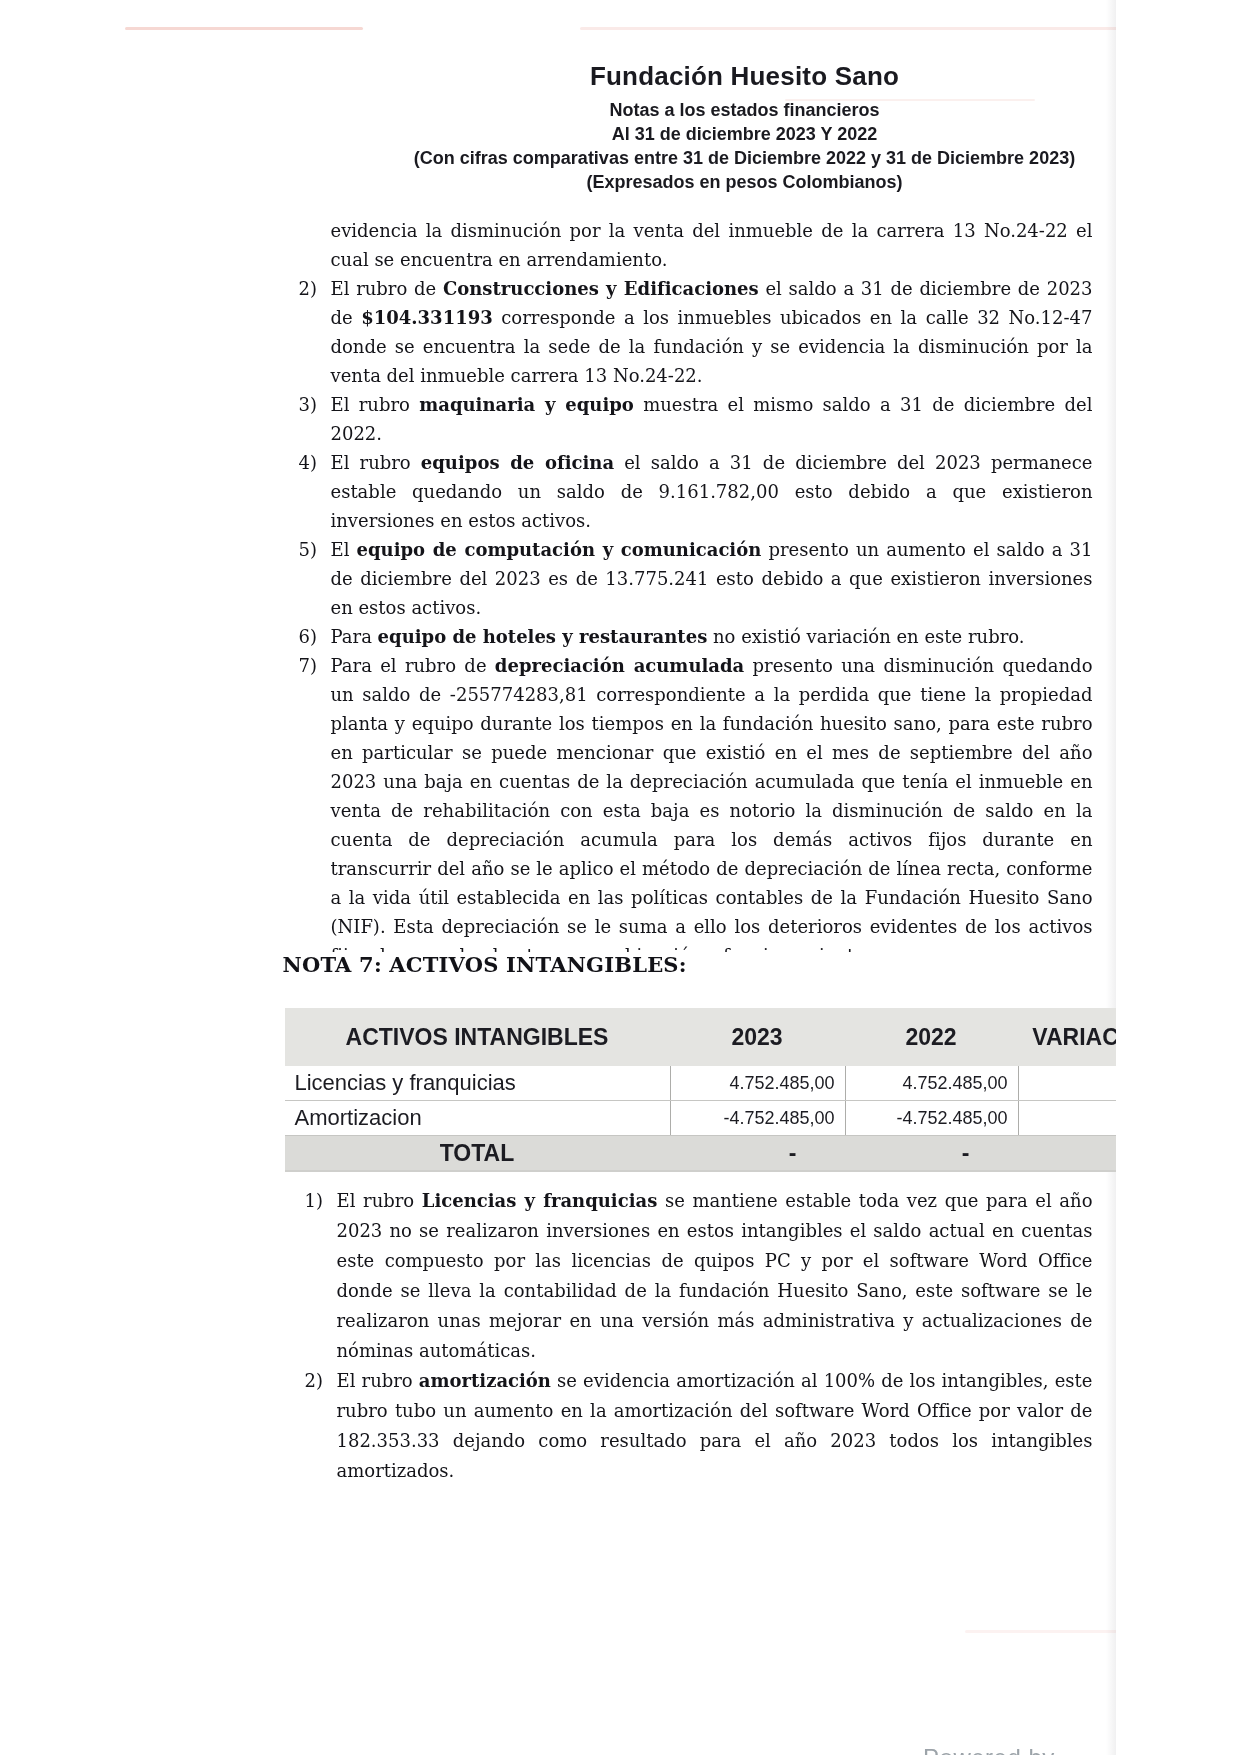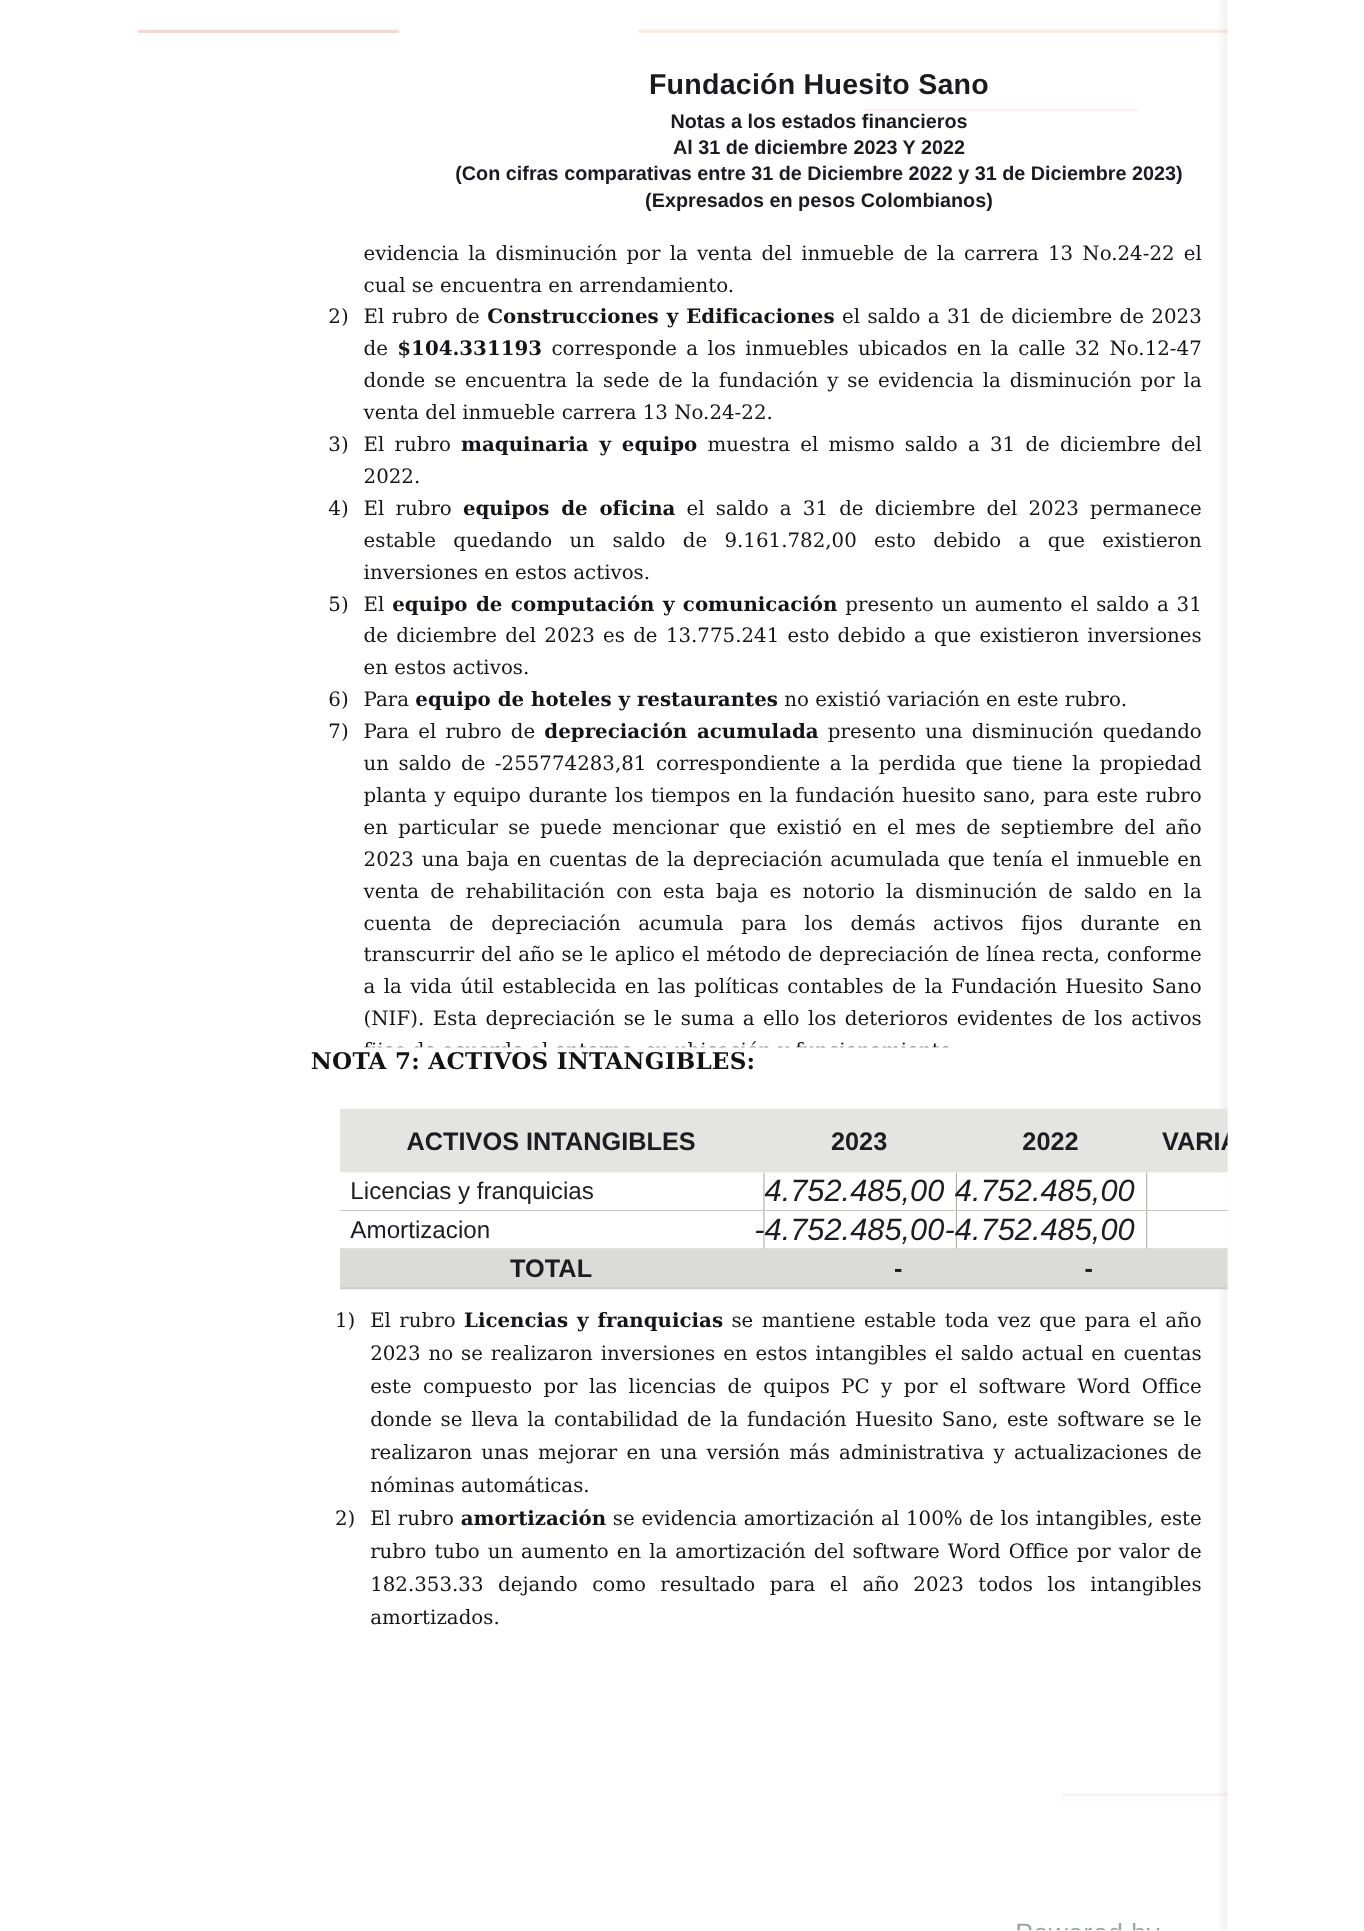--- a/index.html
+++ b/index.html
@@ -39,30 +39,30 @@
   .litxt{display:block;text-align:justify;}
   b{font-weight:bold;}
   
   #nota7-heading{
     position:absolute;left:158px;top:952px;
     font-family:"DejaVu Serif",serif;font-weight:bold;font-size:21px;color:#121217;
     letter-spacing:0.2px;
   }
   
   #intangibles-table{
-    position:absolute;left:184px;top:1008px;width:890px;
+    position:absolute;left:160px;top:1008px;width:890px;
     font-family:"Liberation Sans",sans-serif;color:#1c1c22;
   }
   .trow{display:grid;grid-template-columns:385px 175px 173px 157px;align-items:center;}
   .thead{height:58px;background:#e4e4e1;font-weight:bold;font-size:23px;}
   .thead .hc{text-align:center;}
   .tdata{height:34px;background:#ffffff;font-size:22px;border-bottom:1px solid #c6c6c3;}
   .tdata .label{padding-left:10px;}
   .vcell{border-left:1px solid #adadaa;align-self:stretch;display:flex;align-items:center;justify-content:flex-end;}
-  .vnum{font-size:28px;padding-right:10px;font-style:italic;}
+  .vnum{font-size:18px;padding-right:10px;}
   .vdash{padding-right:30px;}
   .ttotal{height:34px;background:#dbdbd8;font-weight:bold;font-size:23px;border-bottom:2px solid #cfcfcc;}
   .ttotal .label{text-align:center;}
   .ttotal .tdash{text-align:right;padding-right:48px;}
   .ttotal .tdash.last{padding-right:30px;}
   
   #page-number{
     position:absolute;left:1072px;top:1556px;
     font-family:"DejaVu Serif",serif;font-weight:bold;font-size:20px;color:#121217;
   }

